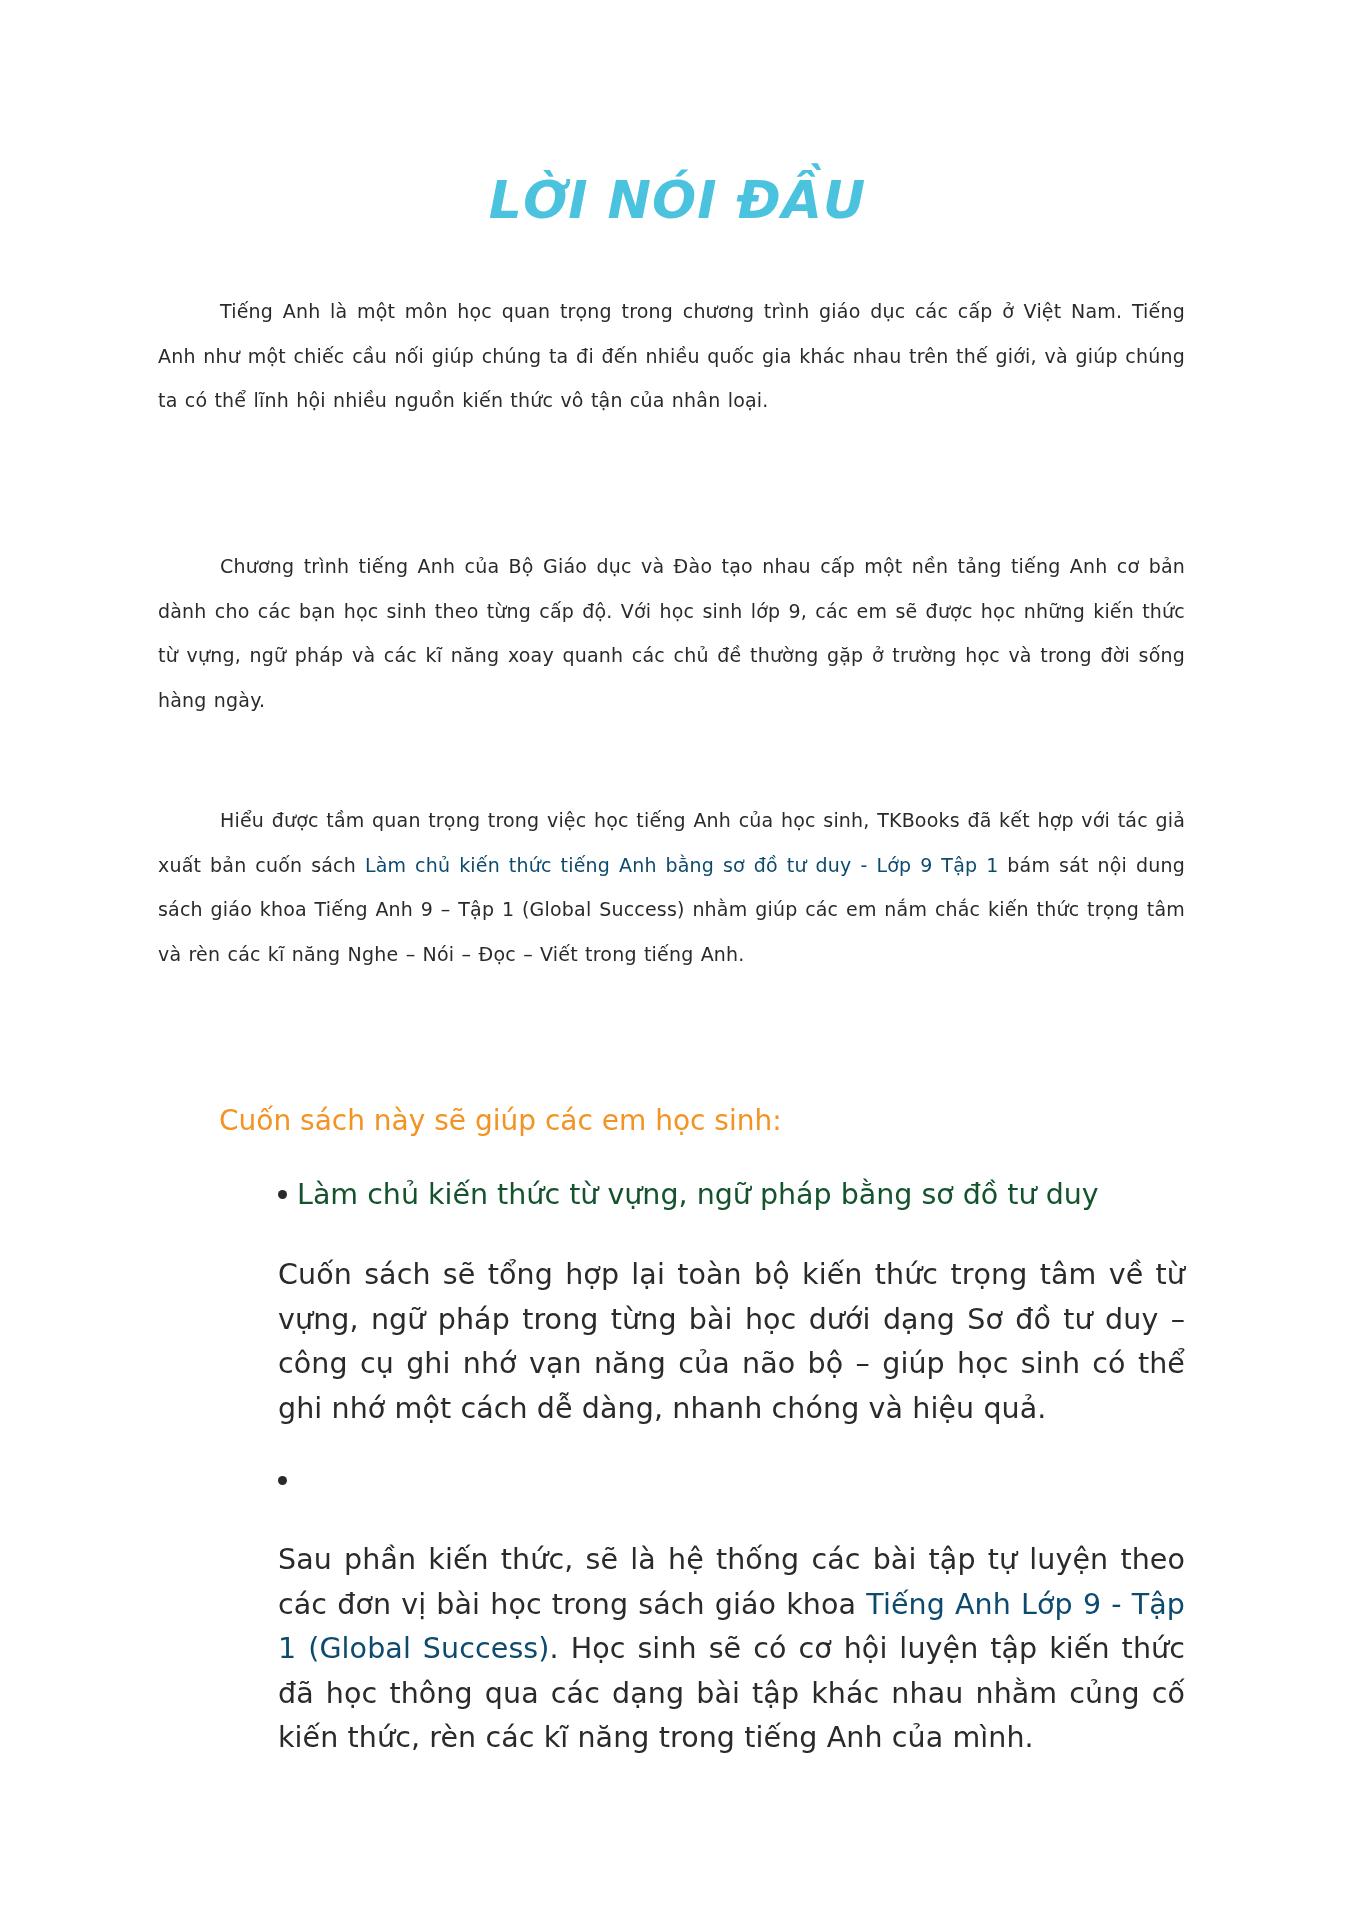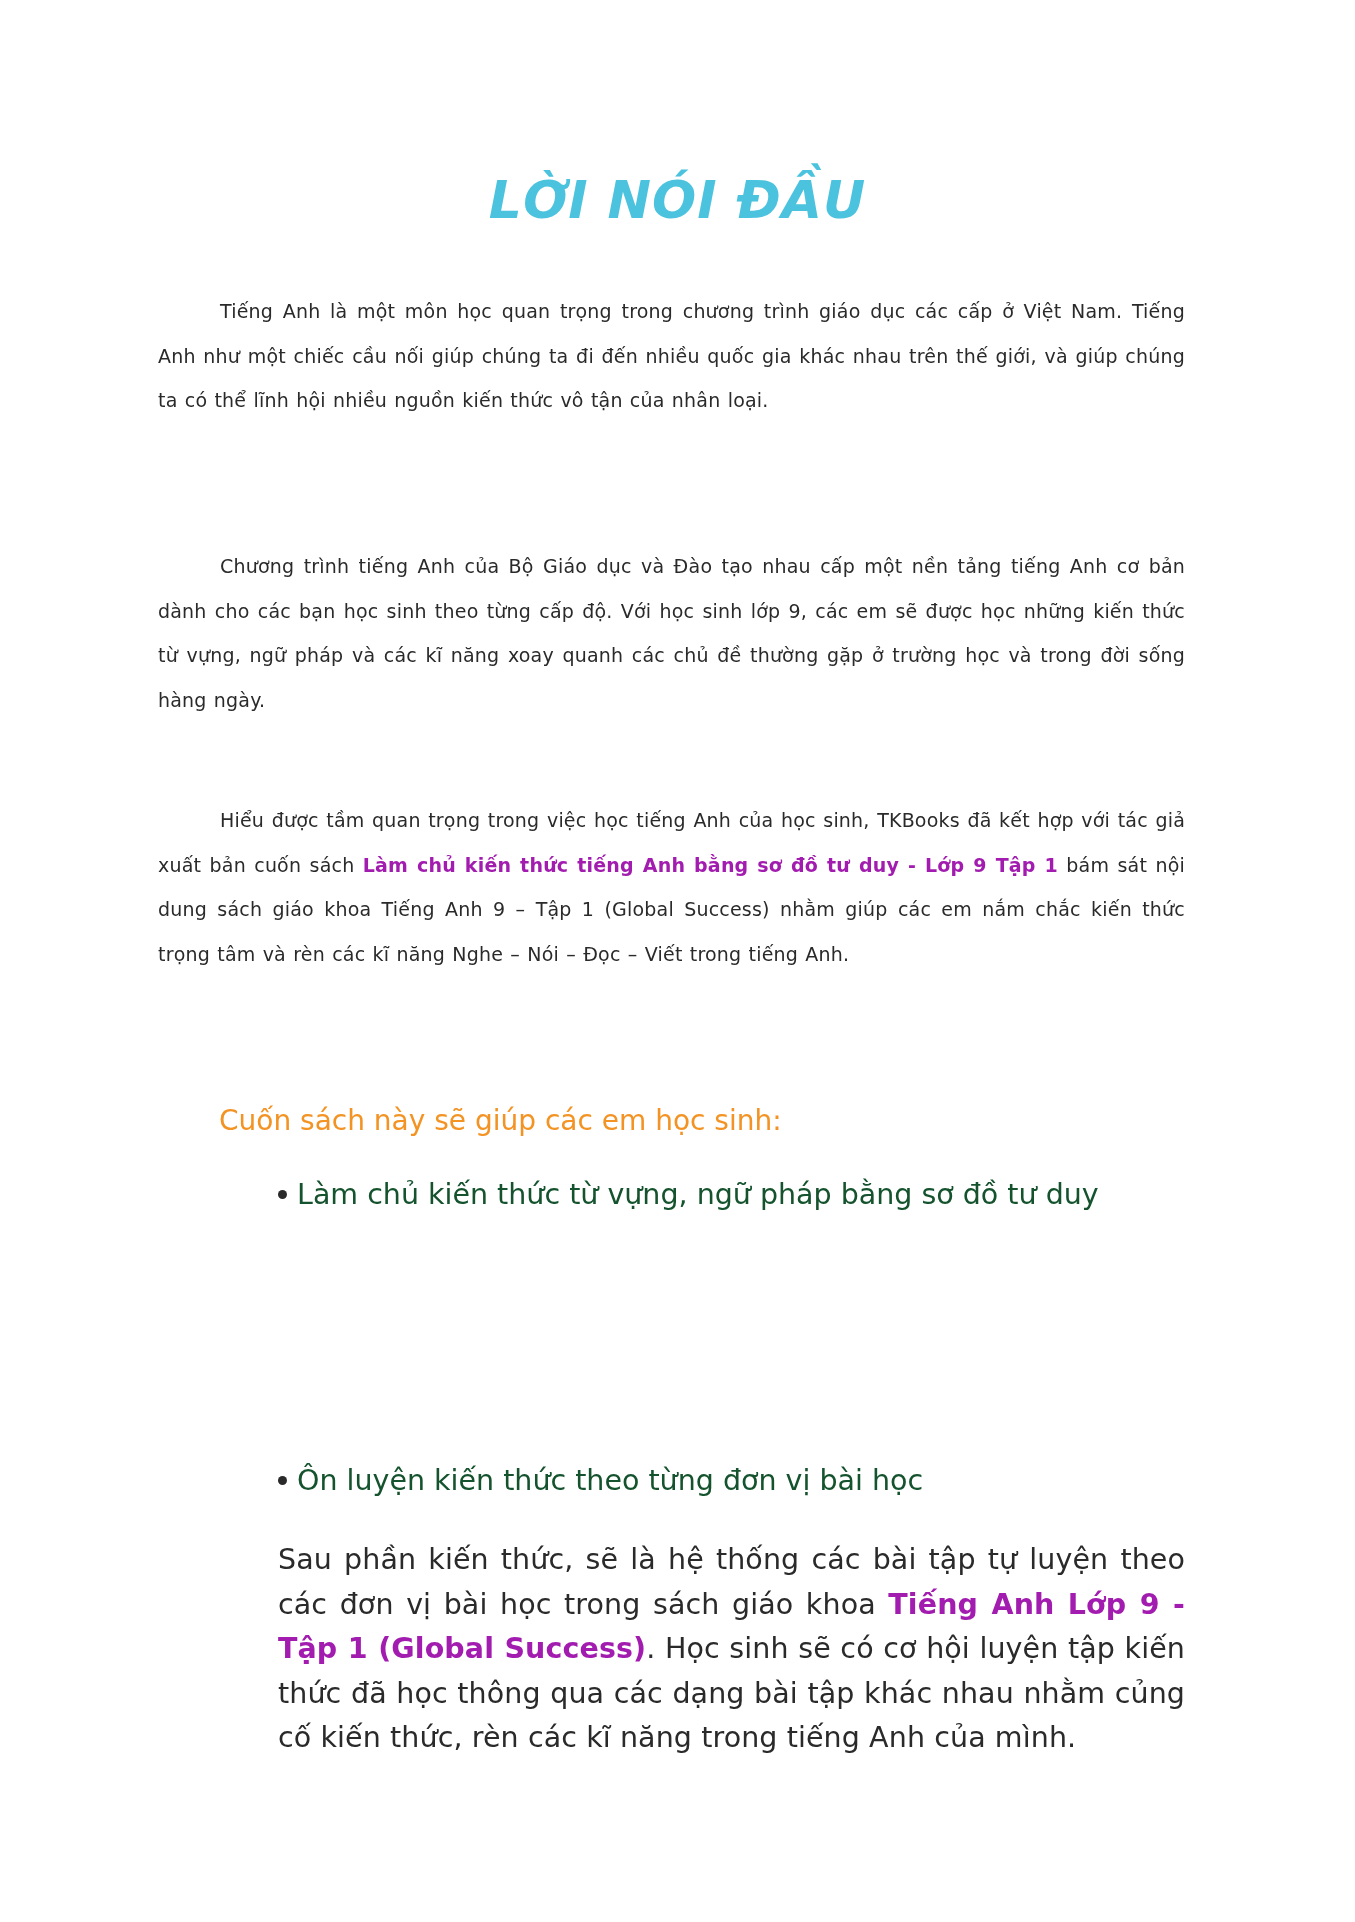--- a/index.html
+++ b/index.html
@@ -47,21 +47,21 @@
       font-weight: normal;
       color: #2a2a2a;
       letter-spacing: 0.2px;
       word-spacing: 1px;
     }
     .indent { text-indent: 62px; }
     p { margin: 0; }
     .para1 { top: 289px; }
     .para2 { top: 544px; }
     .para3 { top: 798px; }
-    .bold { font-weight: bold; color: #a21caf; }
+    .bold { font-weight: normal; color: #0c4a6e; }
     .italic { }
     .subheading {
       position: absolute;
       left: 219px;
       top: 1099px;
       font-size: 28px;
       font-weight: normal;
       color: #f39323;
       line-height: 44px;
     }
@@ -108,18 +108,19 @@
   <p class="body-text indent para1">Tiếng Anh là một môn học quan trọng trong chương trình giáo dục các cấp ở Việt Nam. Tiếng Anh như một chiếc cầu nối giúp chúng ta đi đến nhiều quốc gia khác nhau trên thế giới, và giúp chúng ta có thể lĩnh hội nhiều nguồn kiến thức vô tận của nhân loại.</p>
 
   <p class="body-text indent para2">Chương trình tiếng Anh của Bộ Giáo dục và Đào tạo nhau cấp một nền tảng tiếng Anh cơ bản dành cho các bạn học sinh theo từng cấp độ. Với học sinh lớp 9, các em sẽ được học những kiến thức từ vựng, ngữ pháp và các kĩ năng xoay quanh các chủ đề thường gặp ở trường học và trong đời sống hàng ngày.</p>
 
   <p class="body-text indent para3"><span>Hiểu được tầm quan trọng trong việc học tiếng Anh của học sinh, TKBooks đã kết hợp với tác giả xuất bản cuốn sách </span><span class="bold">Làm chủ kiến thức tiếng Anh bằng sơ đồ tư duy - Lớp 9 Tập 1</span><span> bám sát nội dung sách giáo khoa </span><span class="italic">Tiếng Anh 9 – Tập 1 (Global Success)</span><span> nhằm giúp các em nắm chắc kiến thức trọng tâm và rèn các kĩ năng Nghe – Nói – Đọc – Viết trong tiếng Anh.</span></p>
 
   <div class="subheading">Cuốn sách này sẽ giúp các em học sinh:</div>
 
   <div class="bullet-title b1"><span class="dot"></span><span>Làm chủ kiến thức từ vựng, ngữ pháp bằng sơ đồ tư duy</span></div>
 
+  <p class="sub-para sp1">Cuốn sách sẽ tổng hợp lại toàn bộ kiến thức trọng tâm về từ vựng, ngữ pháp trong từng bài học dưới dạng Sơ đồ tư duy – công cụ ghi nhớ vạn năng của não bộ – giúp học sinh có thể ghi nhớ một cách dễ dàng, nhanh chóng và hiệu quả.</p>
 
-  <div class="bullet-title b2"><span class="dot"></span><span>Ôn luyện kiến thức theo từng đơn vị bài học</span></div>
+  <div class="bullet-title b2"><span class="dot"></span></div>
 
   <p class="sub-para sp2"><span>Sau phần kiến thức, sẽ là hệ thống các bài tập tự luyện theo các đơn vị bài học trong sách giáo khoa </span><span class="bold">Tiếng Anh Lớp 9 - Tập 1 (Global Success)</span><span>. Học sinh sẽ có cơ hội luyện tập kiến thức đã học thông qua các dạng bài tập khác nhau nhằm củng cố kiến thức, rèn các kĩ năng trong tiếng Anh của mình.</span></p>
 
 </div>
 
 </body></html>

